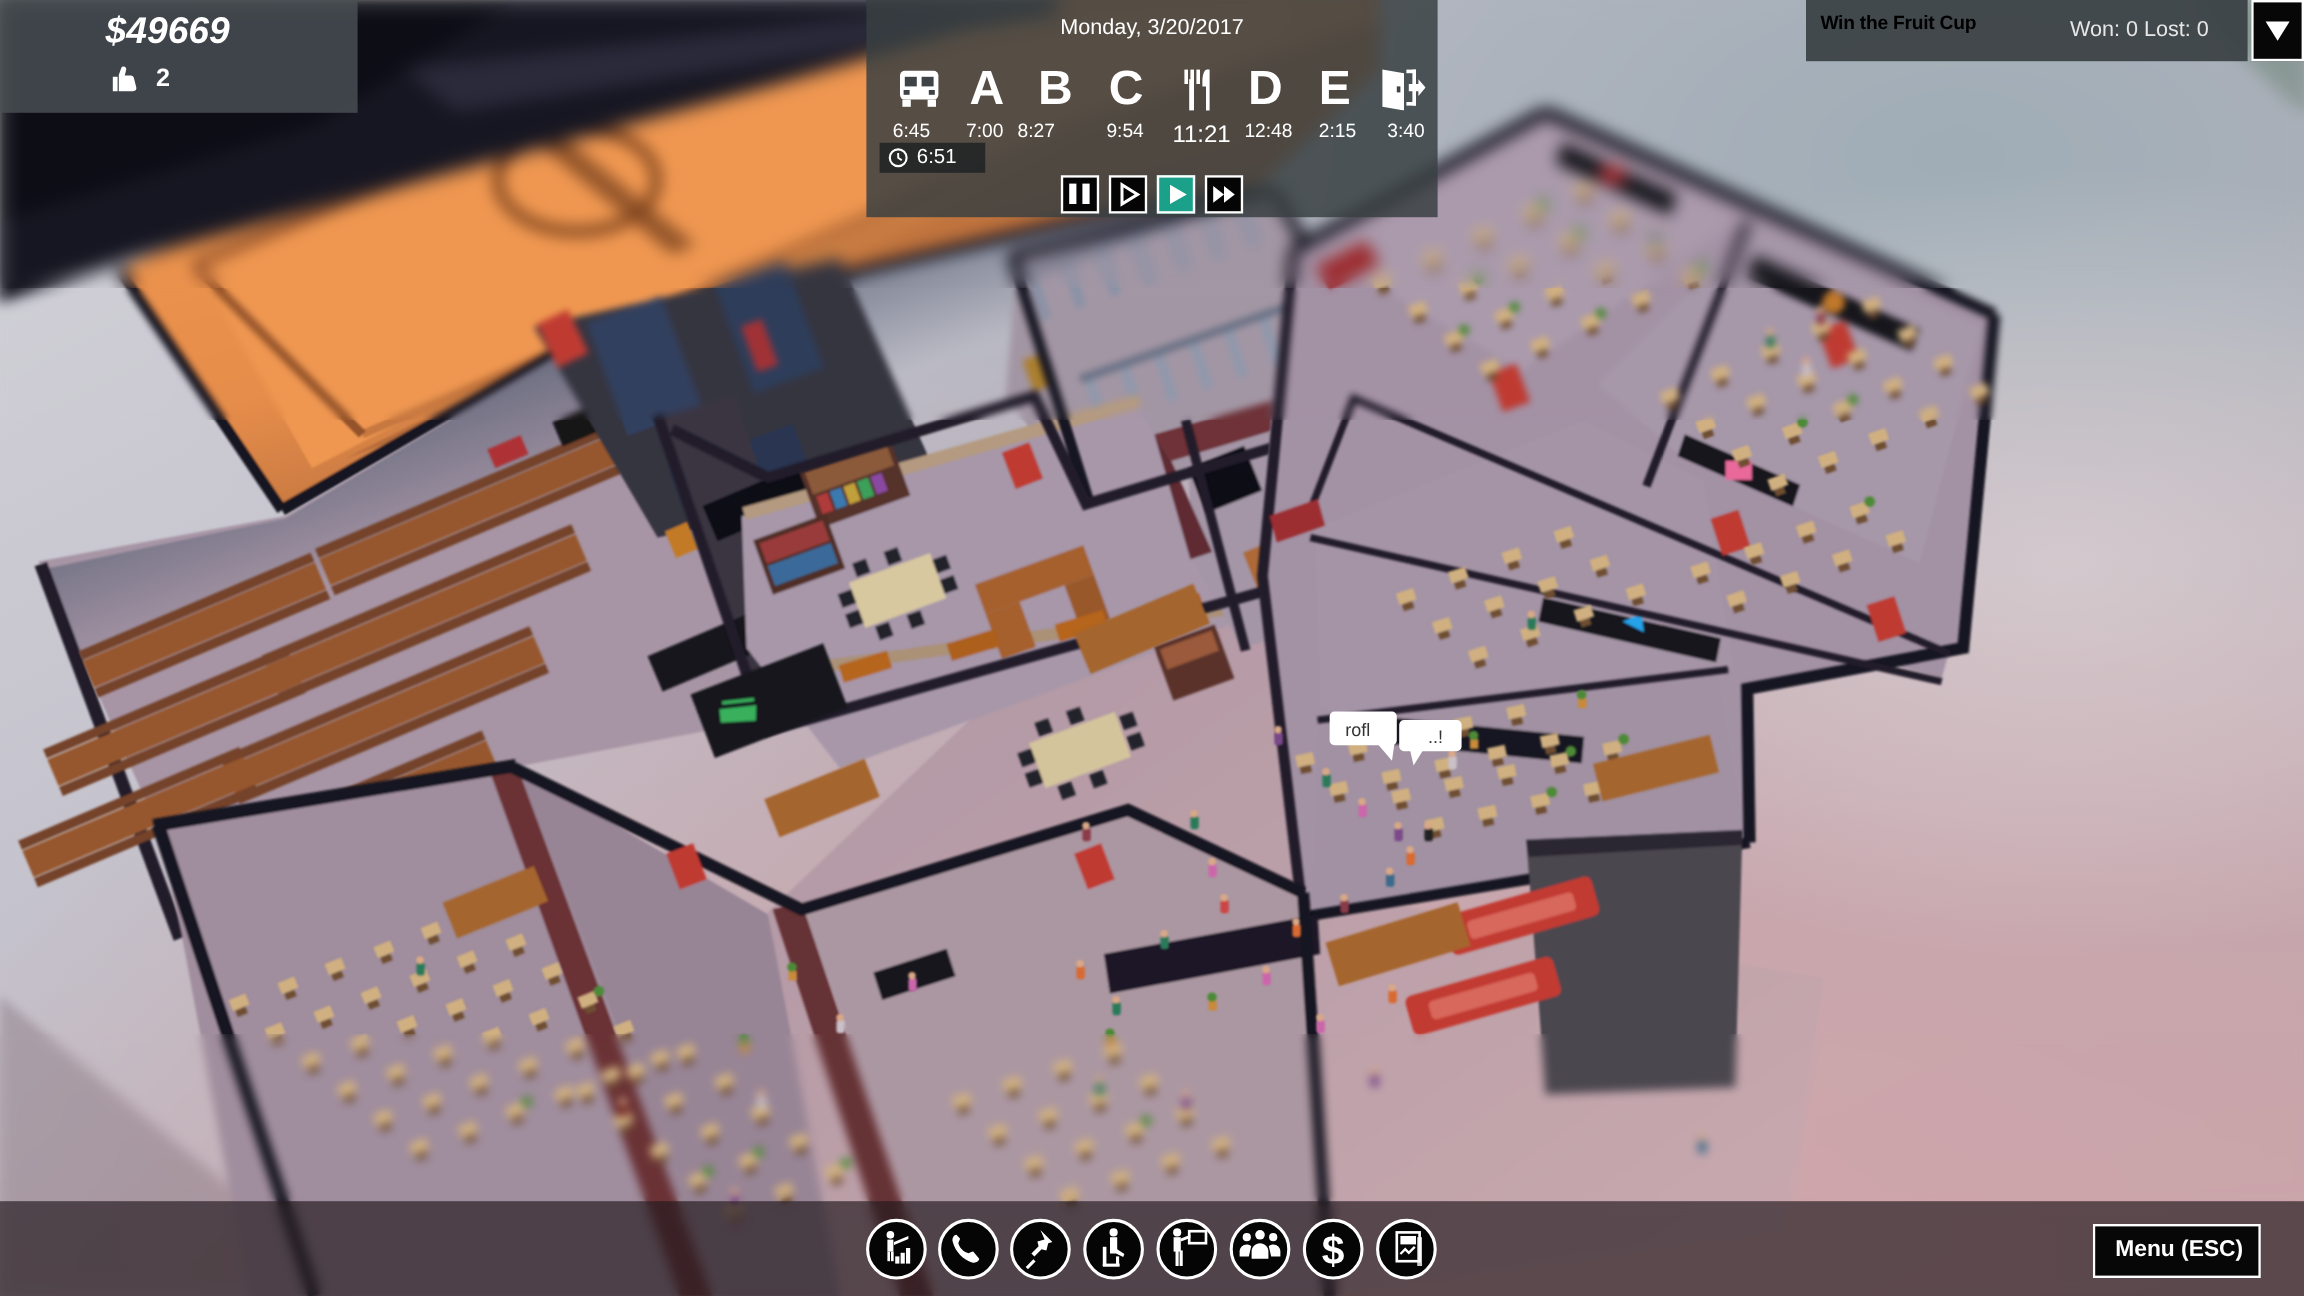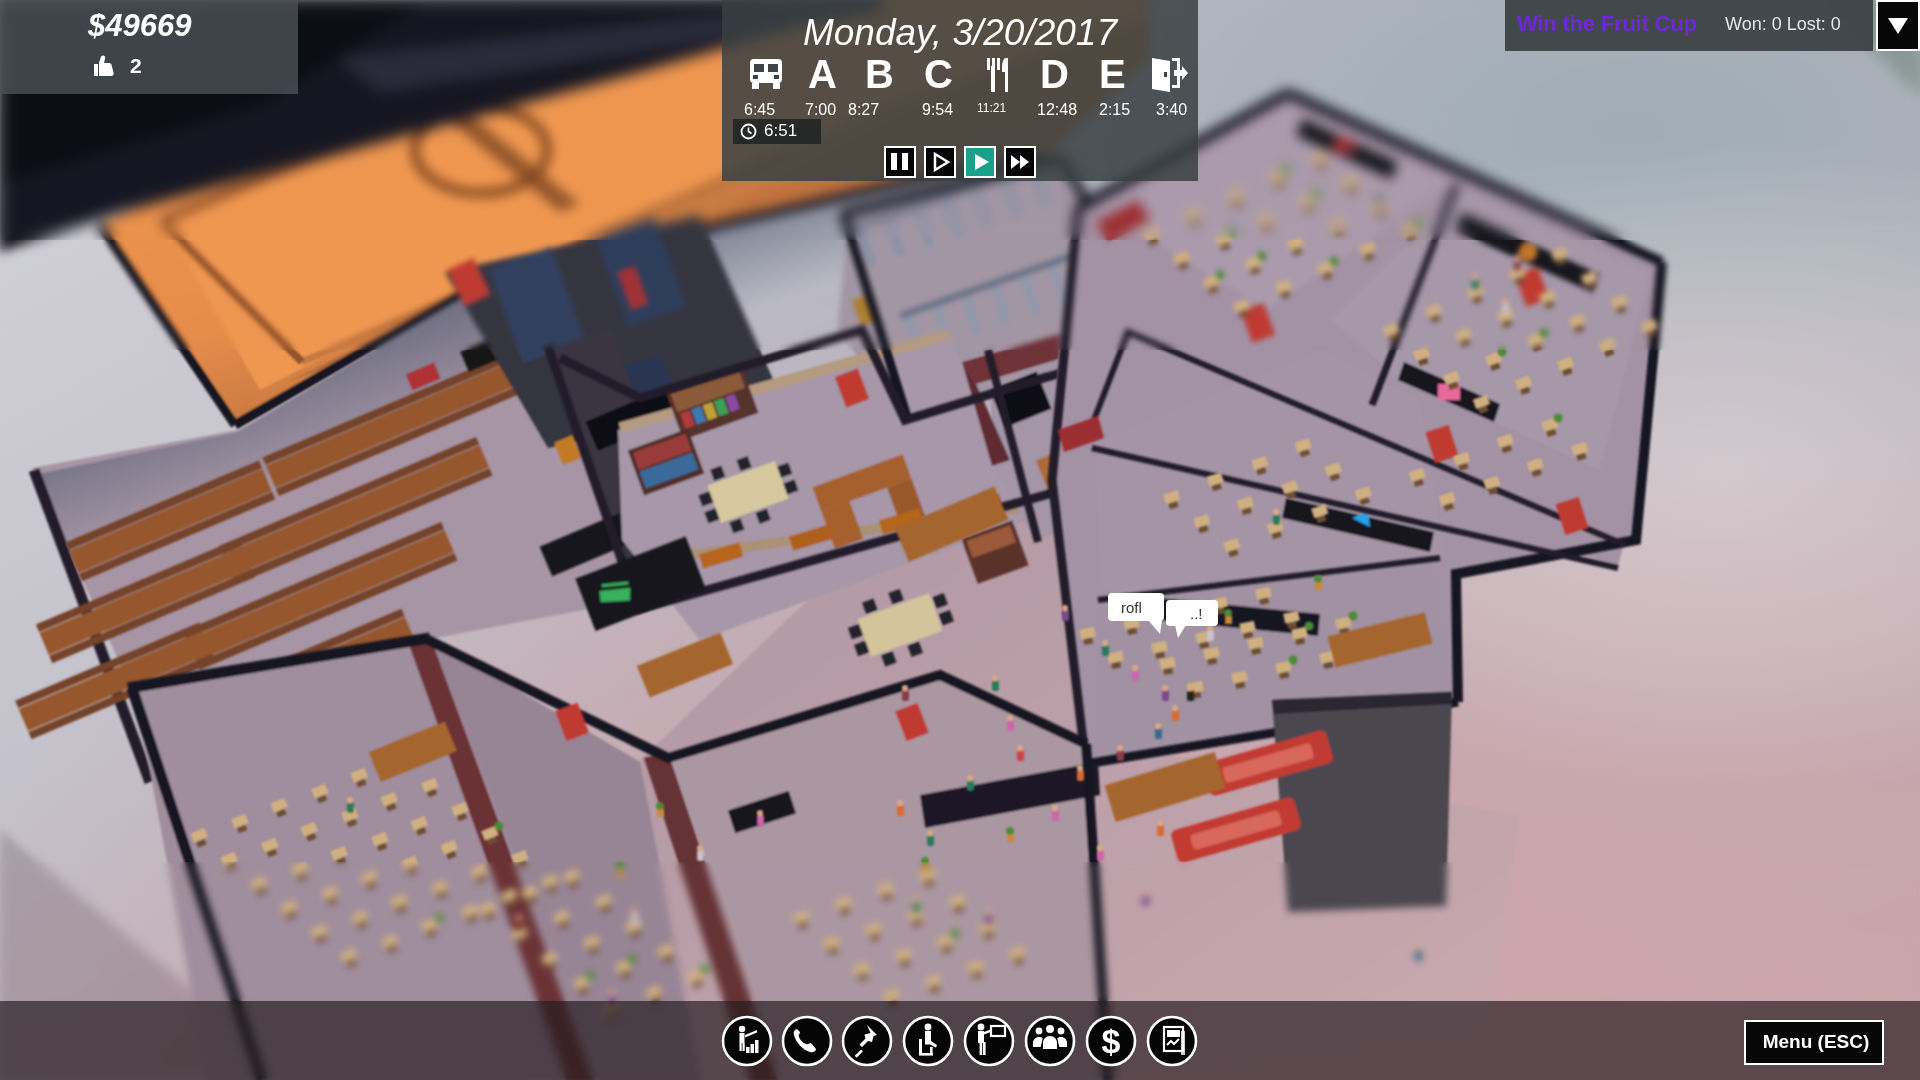--- a/index.html
+++ b/index.html
@@ -1185,21 +1185,21 @@
 <div style="position:absolute;left:88px;top:8px;color:#fff;font-size:31px;font-weight:bold;font-style:italic;">$49669</div>
 
 <svg style="position:absolute;left:92px;top:54px;" width="26" height="24" viewBox="0 0 26 24">
       <path d="M2 10 h4 v12 H2 z M7 22 h12 c2 0 3-1.4 2.6-3 l-2-8 c-.3-1.2-1.3-2-2.6-2 h-5 l1.2-5 c.3-1.4-.8-2.6-2.2-2.6 -.8 0 -1.5.4-1.9 1.1 L7 8.6 z" fill="#fff"></path>
     </svg>
 
 <div style="position:absolute;left:130px;top:54px;color:#fff;font-size:21px;font-weight:bold;">2</div>
 
 <div style="position:absolute;left:722px;top:0;width:476px;height:181px;background:rgba(56,63,66,0.84);"></div>
 
-<div style="position:absolute;left:722px;top:12px;width:476px;text-align:center;color:#fff;font-size:37px;font-style:italic;">Monday, 3/20/2017</div>
+<div style="position:absolute;left:722px;top:12px;width:476px;text-align:center;color:#fff;font-size:18px;">Monday, 3/20/2017</div>
 <div id="sched" style="position:absolute;left:722px;top:0;width:476px;height:181px;color:#fff;">
 
   <svg style="position:absolute;left:24px;top:57px;" width="40" height="34" viewBox="0 0 40 34">
     <rect x="4" y="2" width="32" height="24" rx="4" fill="#fff"></rect>
     <rect x="8" y="7" width="10" height="8" fill="#3d4346"></rect>
         <rect x="22" y="7" width="10" height="8" fill="#3d4346"></rect>
     <rect x="7" y="18" width="5" height="4" fill="#3d4346"></rect>
         <rect x="28" y="18" width="5" height="4" fill="#3d4346"></rect>
     <rect x="6" y="26" width="7" height="6" fill="#fff"></rect>
         <rect x="27" y="26" width="7" height="6" fill="#fff"></rect>
@@ -1223,21 +1223,21 @@
     <rect x="14" y="16" width="3" height="5" fill="#3d4346"></rect>
     <rect x="22" y="2" width="8" height="3" fill="#fff"></rect>
         <rect x="27" y="2" width="3" height="30" fill="#fff"></rect>
         <rect x="22" y="29" width="8" height="3" fill="#fff"></rect>
     <path d="M24 14 l8 0 0 -4 6 7 -6 7 0 -4 -8 0 z" fill="#fff"></path>
   </svg>
   <div style="position:absolute;left:22px;top:101px;font-size:16px;">6:45</div>
   <div style="position:absolute;left:83px;top:101px;font-size:16px;">7:00</div>
   <div style="position:absolute;left:126px;top:101px;font-size:16px;">8:27</div>
   <div style="position:absolute;left:200px;top:101px;font-size:16px;">9:54</div>
-  <div style="position:absolute;left:255px;top:101px;font-size:12px;">11:21</div>
+  <div style="position:absolute;left:255px;top:101px;font-size:20px;">11:21</div>
   <div style="position:absolute;left:315px;top:101px;font-size:16px;">12:48</div>
   <div style="position:absolute;left:377px;top:101px;font-size:16px;">2:15</div>
   <div style="position:absolute;left:434px;top:101px;font-size:16px;">3:40</div>
 
   <div style="position:absolute;left:11px;top:119px;width:88px;height:25px;background:rgba(30,34,36,0.85);"></div>
   <svg style="position:absolute;left:18px;top:123px;" width="17" height="17" viewBox="0 0 17 17">
         <circle cx="8.5" cy="8.5" r="7" fill="none" stroke="#fff" stroke-width="1.8"></circle>
         <path d="M8.5 4.5 v4 l3 2" stroke="#fff" stroke-width="1.6" fill="none"></path>
       </svg>
   <div style="position:absolute;left:42px;top:121px;font-size:17px;">6:51</div>
@@ -1258,21 +1258,21 @@
     </svg>
 
 <div style="position:absolute;left:1004px;top:146px;width:32px;height:32px;background:#050505;border:2.5px solid #fff;box-sizing:border-box;"></div>
 <svg style="position:absolute;left:1004px;top:146px;" width="32" height="32">
       <path d="M7 9 L16 16 L7 23 Z" fill="#fff"></path>
       <path d="M16 9 L25 16 L16 23 Z" fill="#fff"></path>
     </svg>
 
 <div style="position:absolute;left:1505px;top:0;width:368px;height:51px;background:rgba(58,65,68,0.93);"></div>
 
-<div style="position:absolute;left:1517px;top:11px;color:#6d28d9;font-size:22px;font-weight:bold;letter-spacing:-0.2px;">Win the Fruit Cup</div>
+<div style="position:absolute;left:1517px;top:11px;color:#000000;font-size:16px;font-weight:bold;letter-spacing:-0.2px;">Win the Fruit Cup</div>
 
 <div style="position:absolute;left:1725px;top:14px;color:#e6e6e6;font-size:18px;">Won: 0 Lost: 0</div>
 
 <div style="position:absolute;left:1876px;top:0px;width:44px;height:51px;background:#070707;border:2px solid #fff;box-sizing:border-box;"></div>
 <svg style="position:absolute;left:1876px;top:0;" width="44" height="51">
       <path d="M12 18 L32 18 L22 34 Z" fill="#fff"></path>
     </svg>
 
 <svg style="position:absolute;left:715px;top:1009px;" width="490" height="64" viewBox="0 0 490 64">
   <g>

